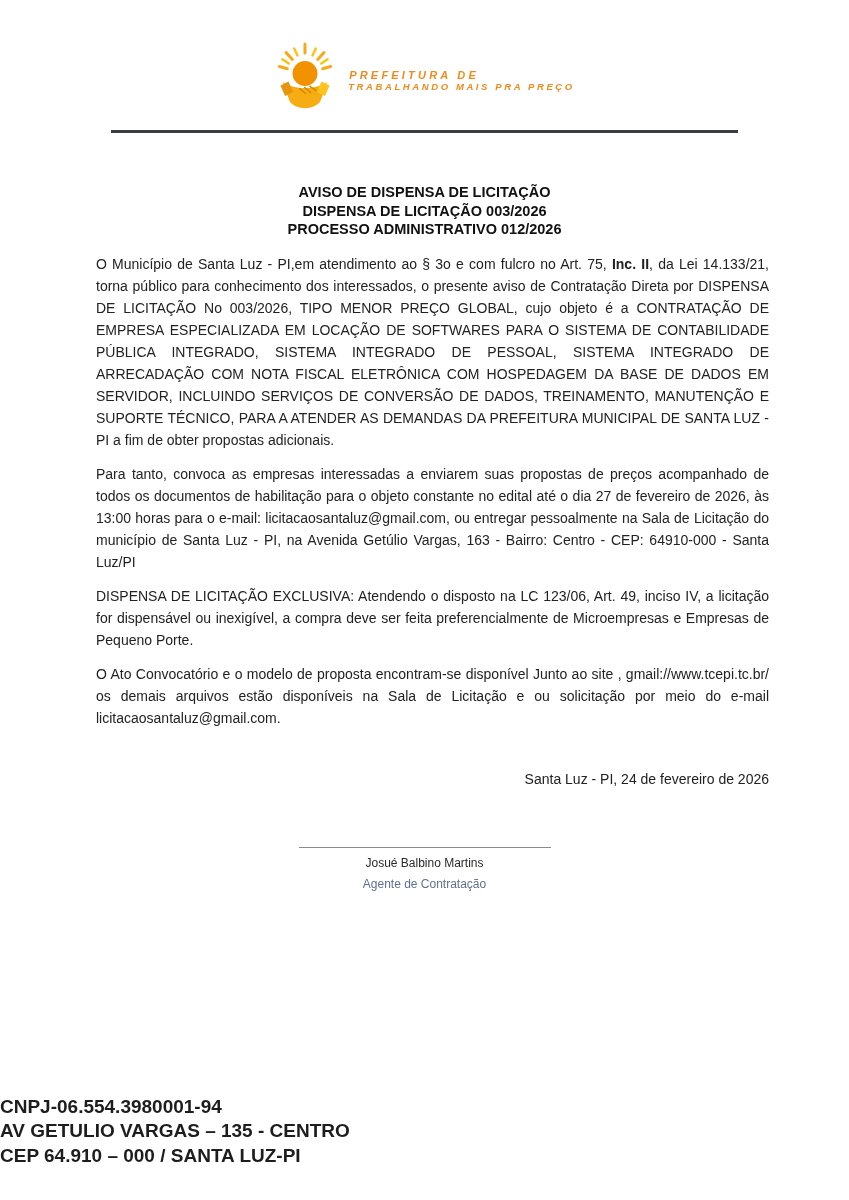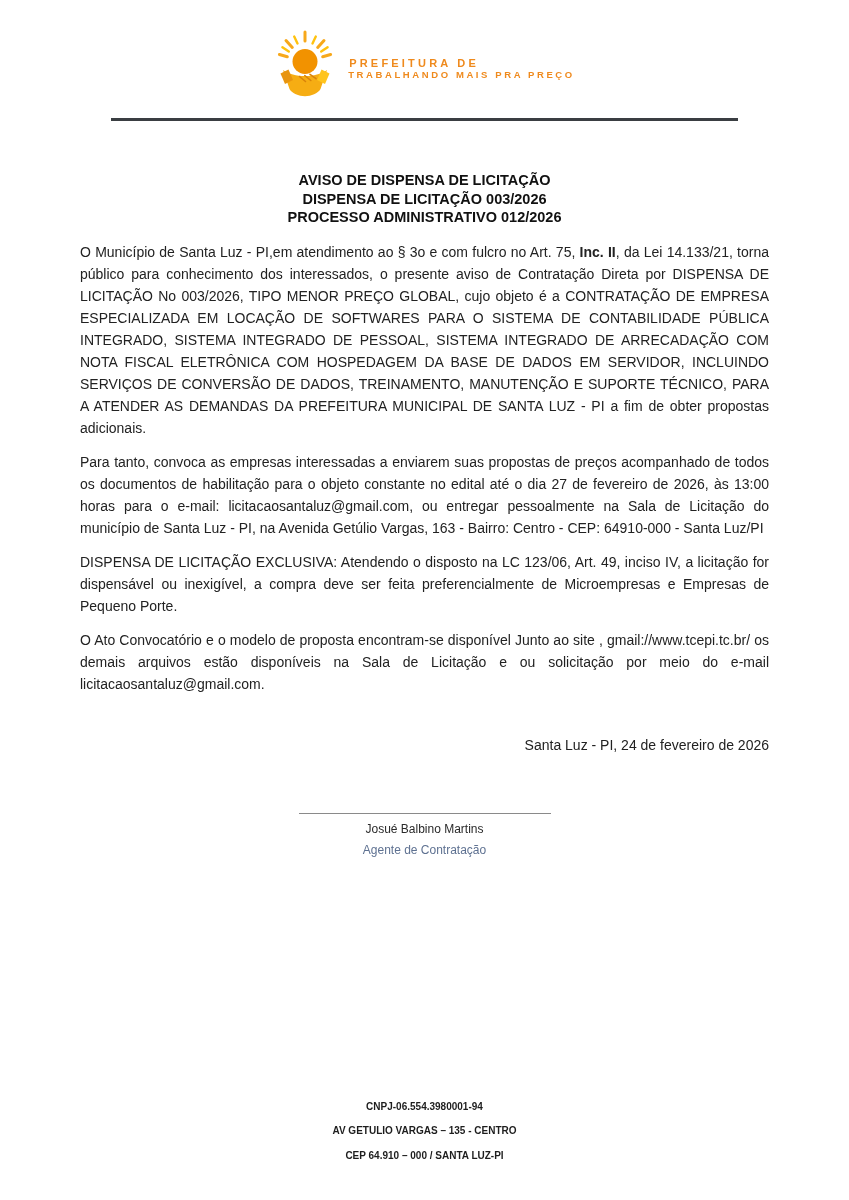--- a/index.html
+++ b/index.html
@@ -8,21 +8,21 @@
     width: 849px;
     height: 1200px;
     margin: 0 auto;
     background: #ffffff;
     font-family: "Liberation Sans", sans-serif;
     color: #1f1f1f;
     overflow: hidden;
   }
 
   
-  .letterhead { padding-top: 28px; }
+  .letterhead { padding-top: 40px; font-style: italic; }
   .logo {
     display: flex;
     justify-content: center;
     align-items: center;
     gap: 10px;
     height: 80px;
   }
   .logo-icon { flex: 0 0 auto; }
   .logo-text { display: flex; flex-direction: column; align-items: flex-start; }
   .logo-top {
@@ -65,21 +65,21 @@
 
   
   .body-text {
     padding: 0 80px;
     margin-top: 14px;
     font-size: 14px;
     line-height: 22px;
     text-align: justify;
     color: #222222;
   }
-  .body-text p { margin: 12px 0 0 0; }
+  .body-text p { margin: 12px 0 0 16px; }
   .email-text { color: #222222; }
 
   
   .dateline {
     padding: 0 80px;
     margin-top: 42px;
     text-align: right;
     font-size: 14px;
     color: #222222;
   }
@@ -96,23 +96,22 @@
   }
   .signature-name { margin-top: 8px; color: #2a2a2a; }
   .signature-role { margin-top: 7px; color: #5E7191; }
 
   
   .footer-block {
     position: absolute;
     bottom: 32px;
     left: 0;
     width: 100%;
-    text-align: center;
     font-weight: bold;
-    font-size: 10px;
+    font-size: 19px;
     line-height: 24.5px;
     color: #1d1d1d;
   }
 </style>
 </head>
 <body>
 
 <div class="page">
 
   <div class="letterhead">

